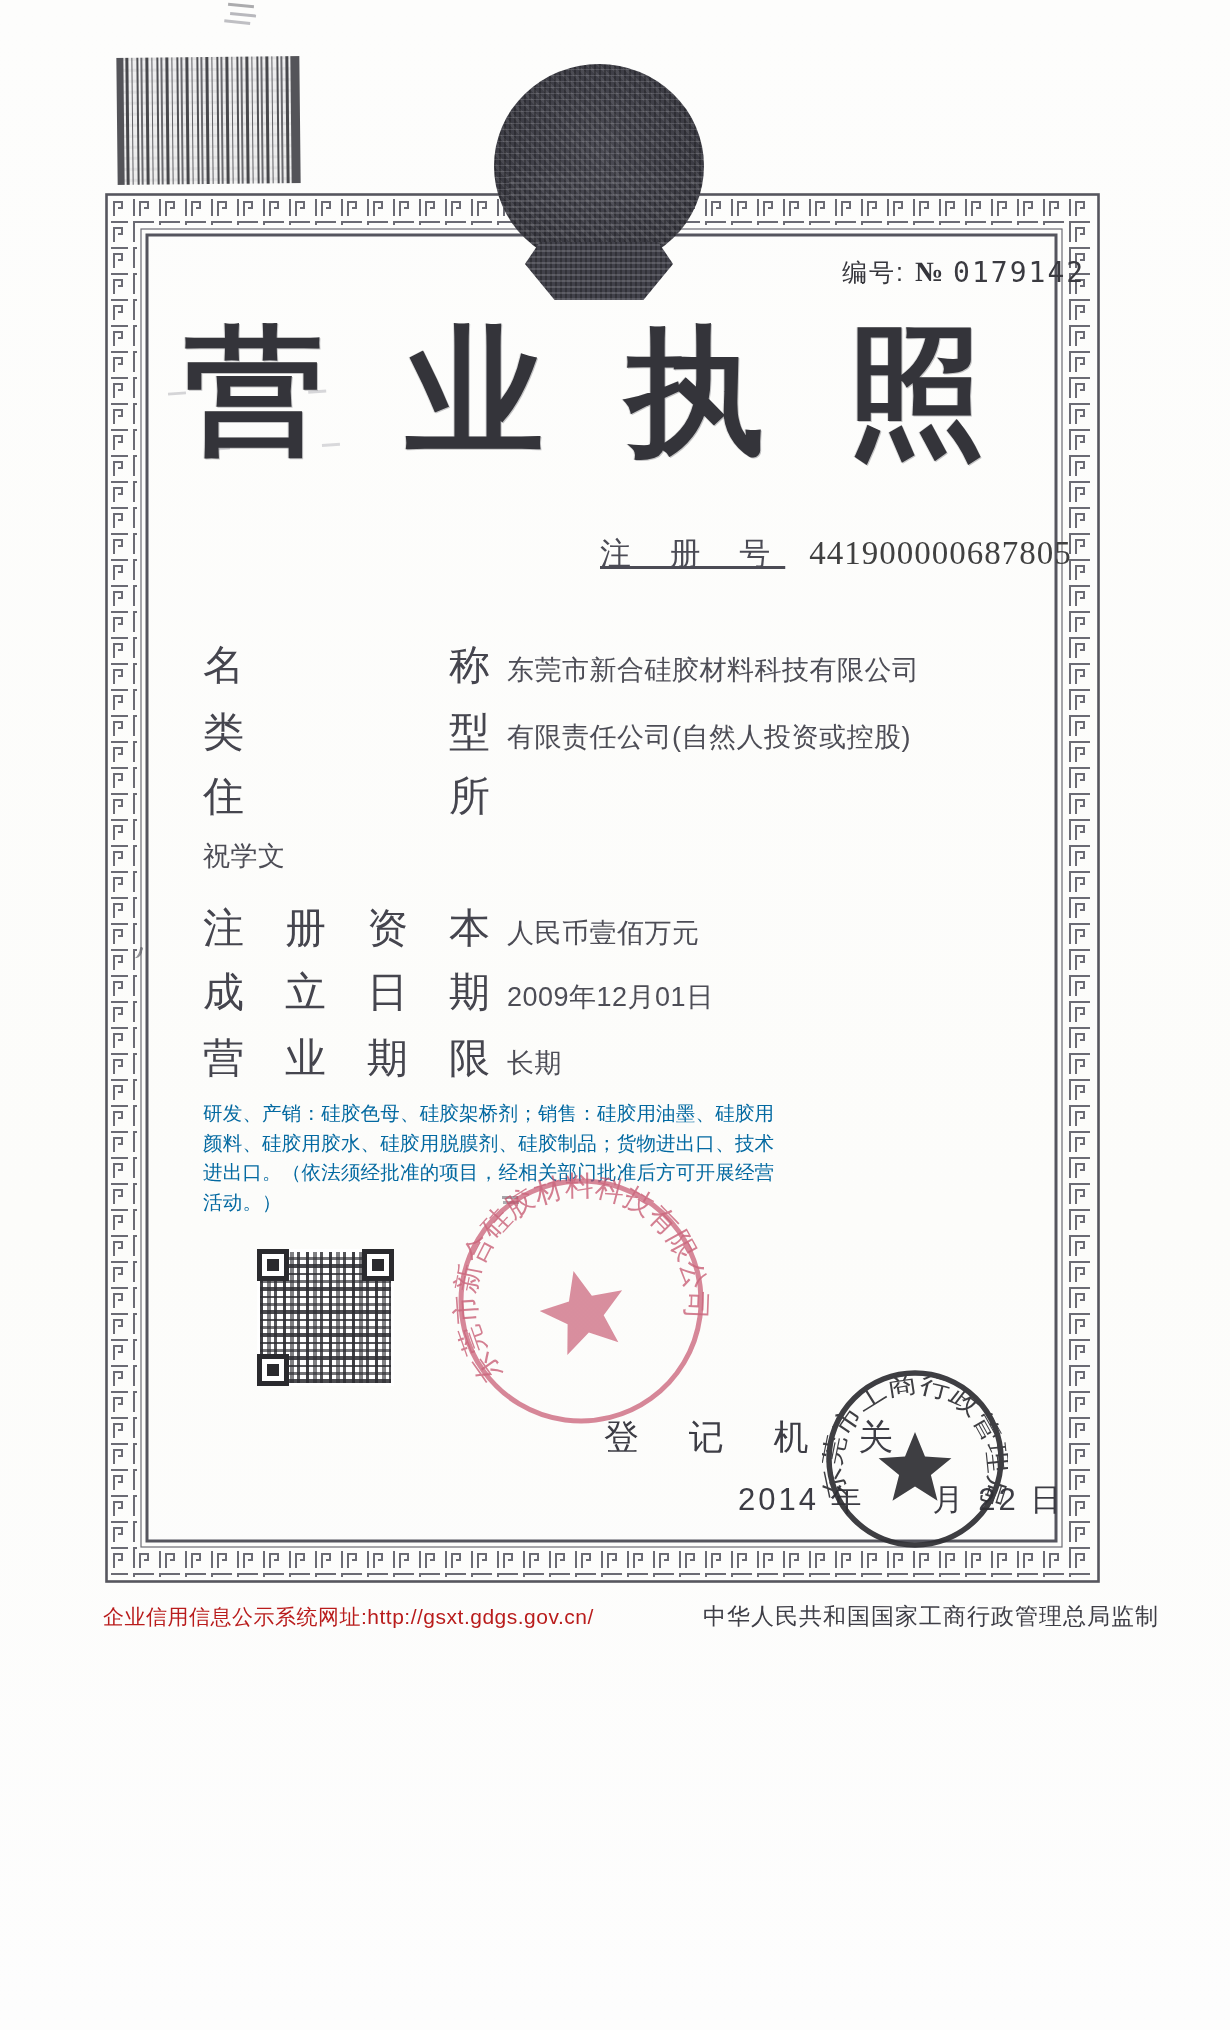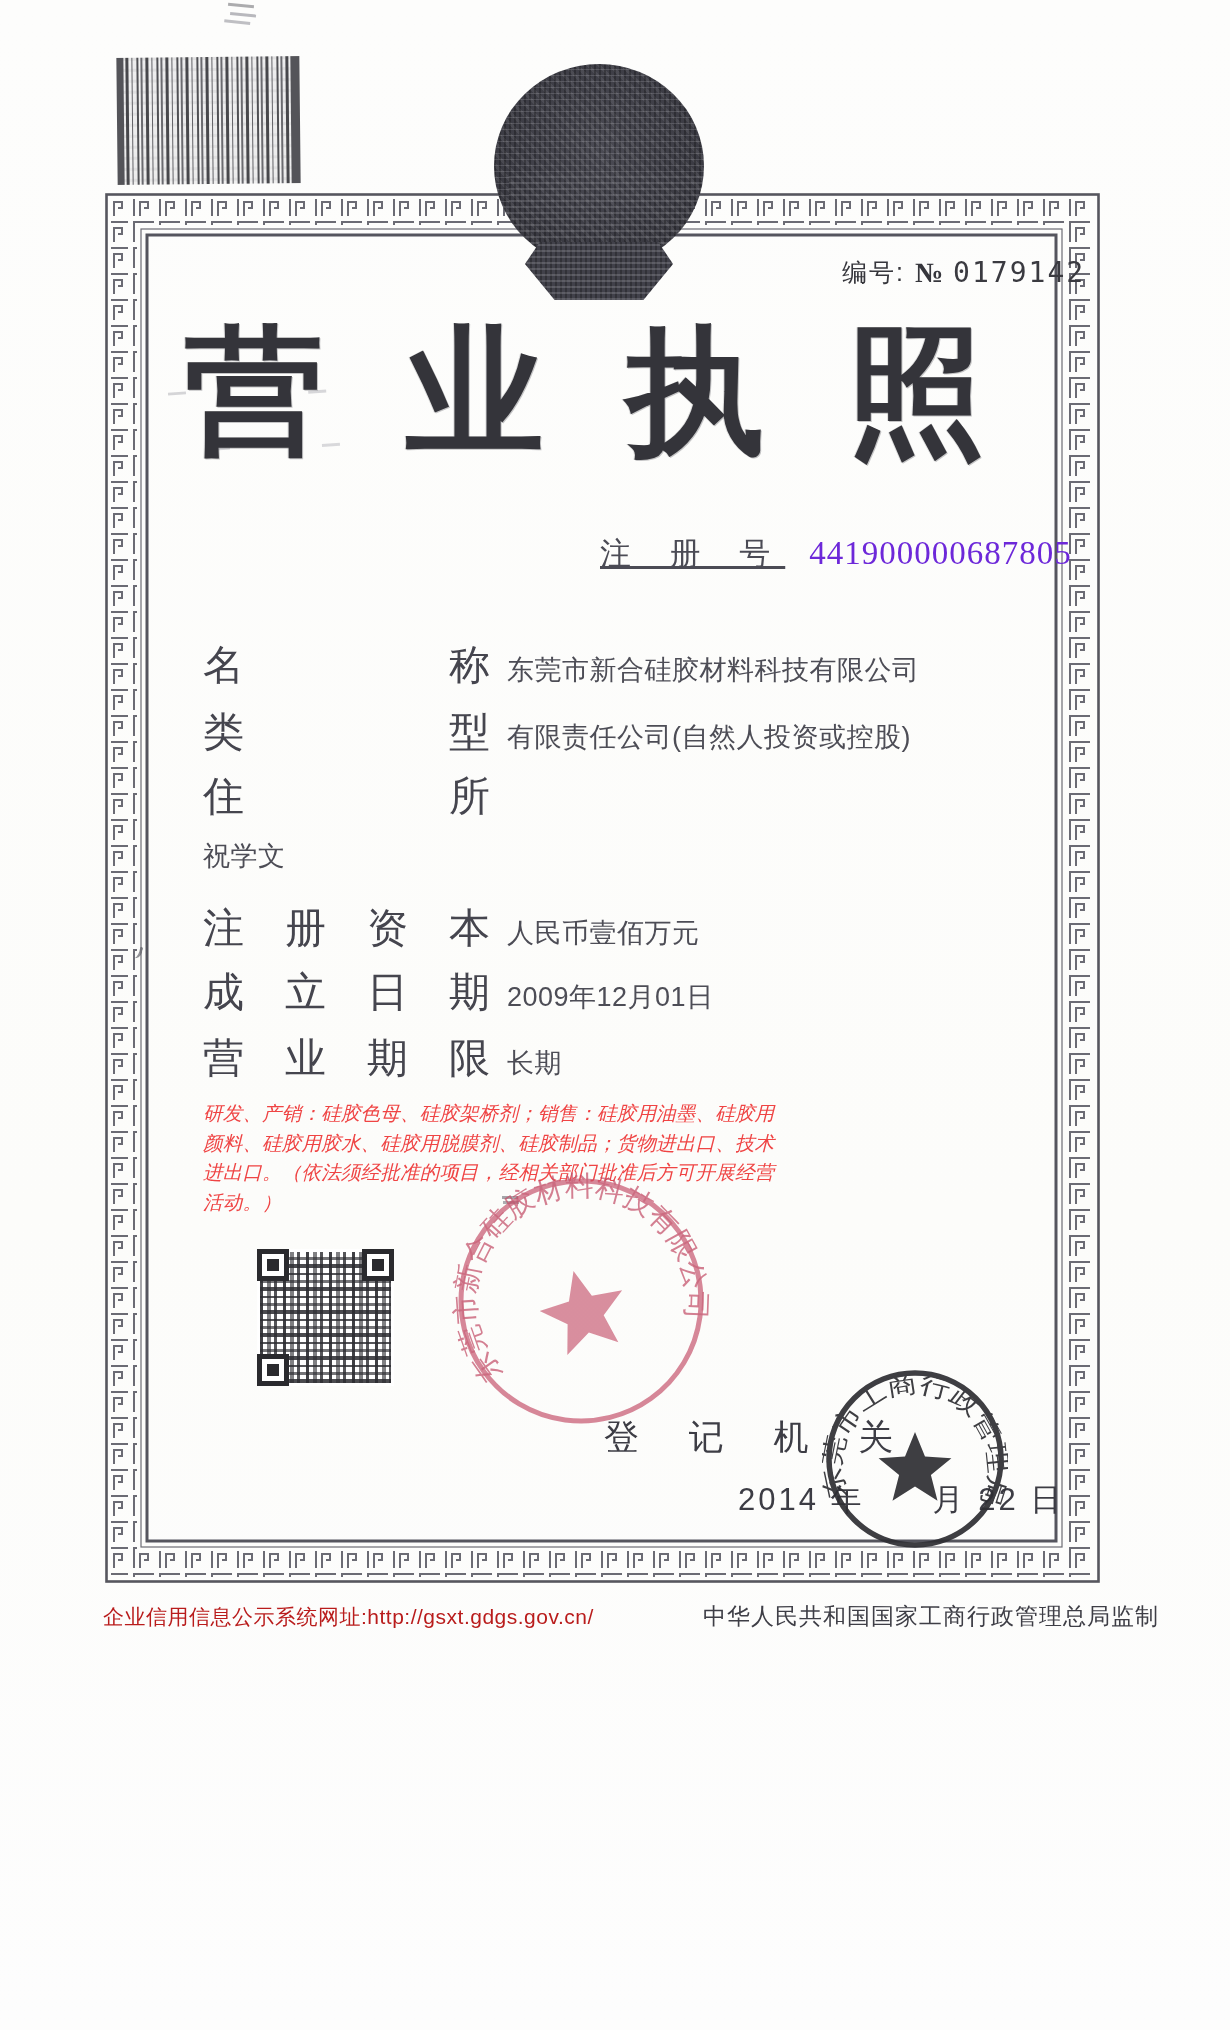--- a/index.html
+++ b/index.html
@@ -40,49 +40,49 @@
     background-color:#41414a;
     background-image:
       repeating-linear-gradient(0deg,rgba(225,225,230,.18) 0 2px,rgba(0,0,0,0) 2px 6px),
       repeating-linear-gradient(90deg,rgba(0,0,0,.25) 0 2px,rgba(0,0,0,0) 2px 5px);
   }
 
   
   .frame{left:105px;top:193px;z-index:1;}
 
   
-  .serial{left:842px;top:256px;z-index:4;display:flex;align-items:flex-end;gap:10px;color:#36363c;}
+  .serial{left:842px;top:256px;z-index:4;display:flex;align-items:flex-start;gap:10px;color:#36363c;}
   .serial .lab{font-size:25px;letter-spacing:2px;}
   .serial .sym{font-size:28px;font-weight:bold;font-family:"Liberation Serif",serif;}
   .serial .num{font-size:28px;font-family:"DejaVu Sans Mono",monospace;letter-spacing:2px;color:#3a3a40;}
 
   
   .title{
     left:185px;top:312px;width:800px;z-index:4;
     display:flex;justify-content:space-between;
     font-size:138px;font-weight:bold;line-height:1.15;color:#303036;
     text-shadow:1px 1px 0 rgba(90,90,95,.35), -1px 0 0 rgba(120,120,125,.25);
     filter:contrast(.95);
   }
 
   
   .regno{left:600px;top:533px;z-index:4;display:flex;align-items:baseline;gap:24px;}
   .regno .lab{font-size:31px;letter-spacing:15px;color:#4b4b55;text-decoration:underline;}
-  .regno .val{font-size:33px;font-family:"Liberation Serif",serif;color:#6d28d9;letter-spacing:1px;}
+  .regno .val{font-size:33px;font-family:"Liberation Serif",serif;color:#404040;letter-spacing:1px;}
 
   
   .row{left:203px;width:878px;z-index:4;display:flex;align-items:baseline;gap:17px;margin-top:30px;}
   .row .flabel{
     width:287px;flex:0 0 287px;font-size:41px;color:#45454e;
     text-align:justify;text-align-last:justify;line-height:1.15;
   }
   .row .fvalue{font-size:27px;color:#4d4d56;letter-spacing:.5px;line-height:1.3;}
   .r1{top:612px}.r2{top:679px}.r3{top:743px}.r4{top:809px}
   .r5{top:875px}.r6{top:939px}.r7{top:1005px}.r8{top:1069px}
-  .r8 .fvalue{font-size:19.5px;line-height:29.5px;width:573px;letter-spacing:.2px;color:#ef4444;font-weight:500;font-style:italic;}
+  .r8 .fvalue{font-size:19.5px;line-height:29.5px;width:573px;letter-spacing:.2px;color:#0369a1;font-weight:500;}
 
   
   .registrar{left:604px;top:1414px;z-index:4;font-size:35px;letter-spacing:20px;color:#3d3d45;}
   .dateline{left:738px;top:1479px;z-index:4;font-size:31px;letter-spacing:3px;color:#3c3c44;}
 
   
   .footer-left{left:103px;top:1603px;z-index:4;font-size:21px;color:#b91c1c;letter-spacing:.5px;}
   .footer-right{left:703px;top:1601px;z-index:4;font-size:23px;color:#3e3e46;letter-spacing:1px;}
 
   

